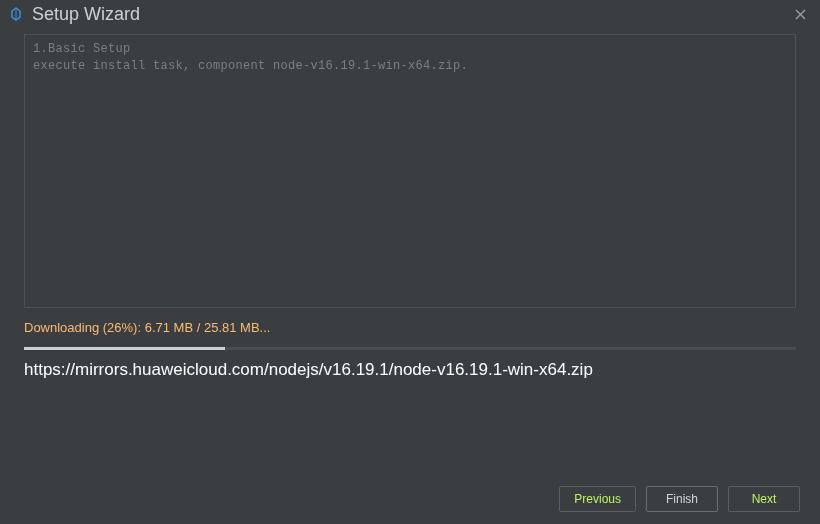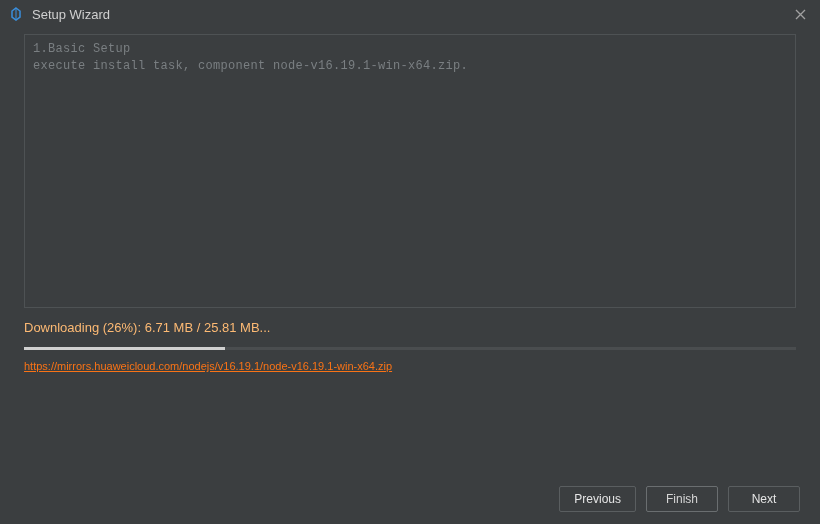--- a/index.html
+++ b/index.html
@@ -25,21 +25,21 @@
     }
     .titlebar-icon {
       width: 16px;
       height: 16px;
       margin-right: 8px;
       display: flex;
       align-items: center;
       justify-content: center;
     }
     .titlebar-title {
-      font-size: 13px;
+      font-size: 18px;
       color: #d0d0d0;
     }
     .titlebar-close {
       margin-left: auto;
       width: 24px;
       height: 24px;
       display: flex;
       align-items: center;
       justify-content: center;
       cursor: pointer;
@@ -74,38 +74,37 @@
       height: 3px;
       background: #4a4d4f;
       position: relative;
     }
     .progress-fill {
       height: 100%;
       background: #d0d0d0;
     }
     .url-text {
       margin-top: 10px;
-      font-size: 11px;
-      color: #f97316;
-      text-decoration: underline;
+      font-size: 17px;
+      color: #ffffff;
     }
     .button-bar {
       position: absolute;
       bottom: 12px;
       right: 20px;
       display: flex;
       gap: 10px;
     }
     .btn {
       min-width: 72px;
       height: 26px;
       padding: 0 14px;
       border: 1px solid #5a5e60;
       background: transparent;
-      color: #e5e5e5;
+      color: #bef264;
       font-size: 12px;
       border-radius: 2px;
       display: flex;
       align-items: center;
       justify-content: center;
       cursor: pointer;
     }
     .btn.emph {
       color: #d5d5d5;
       border-color: #6a6e70;

